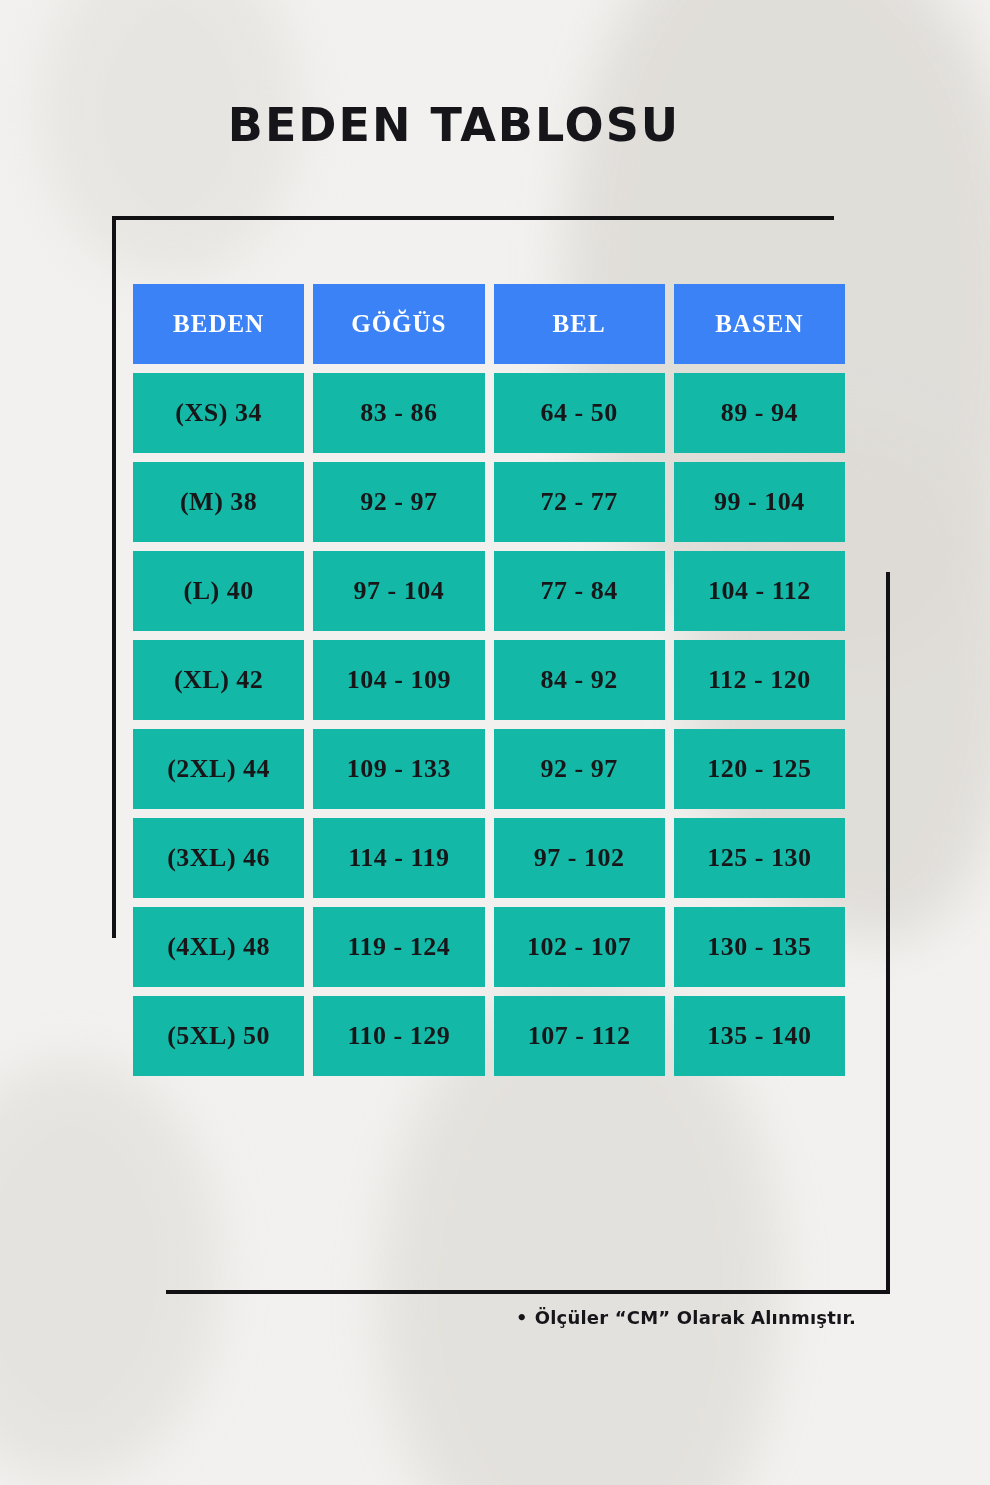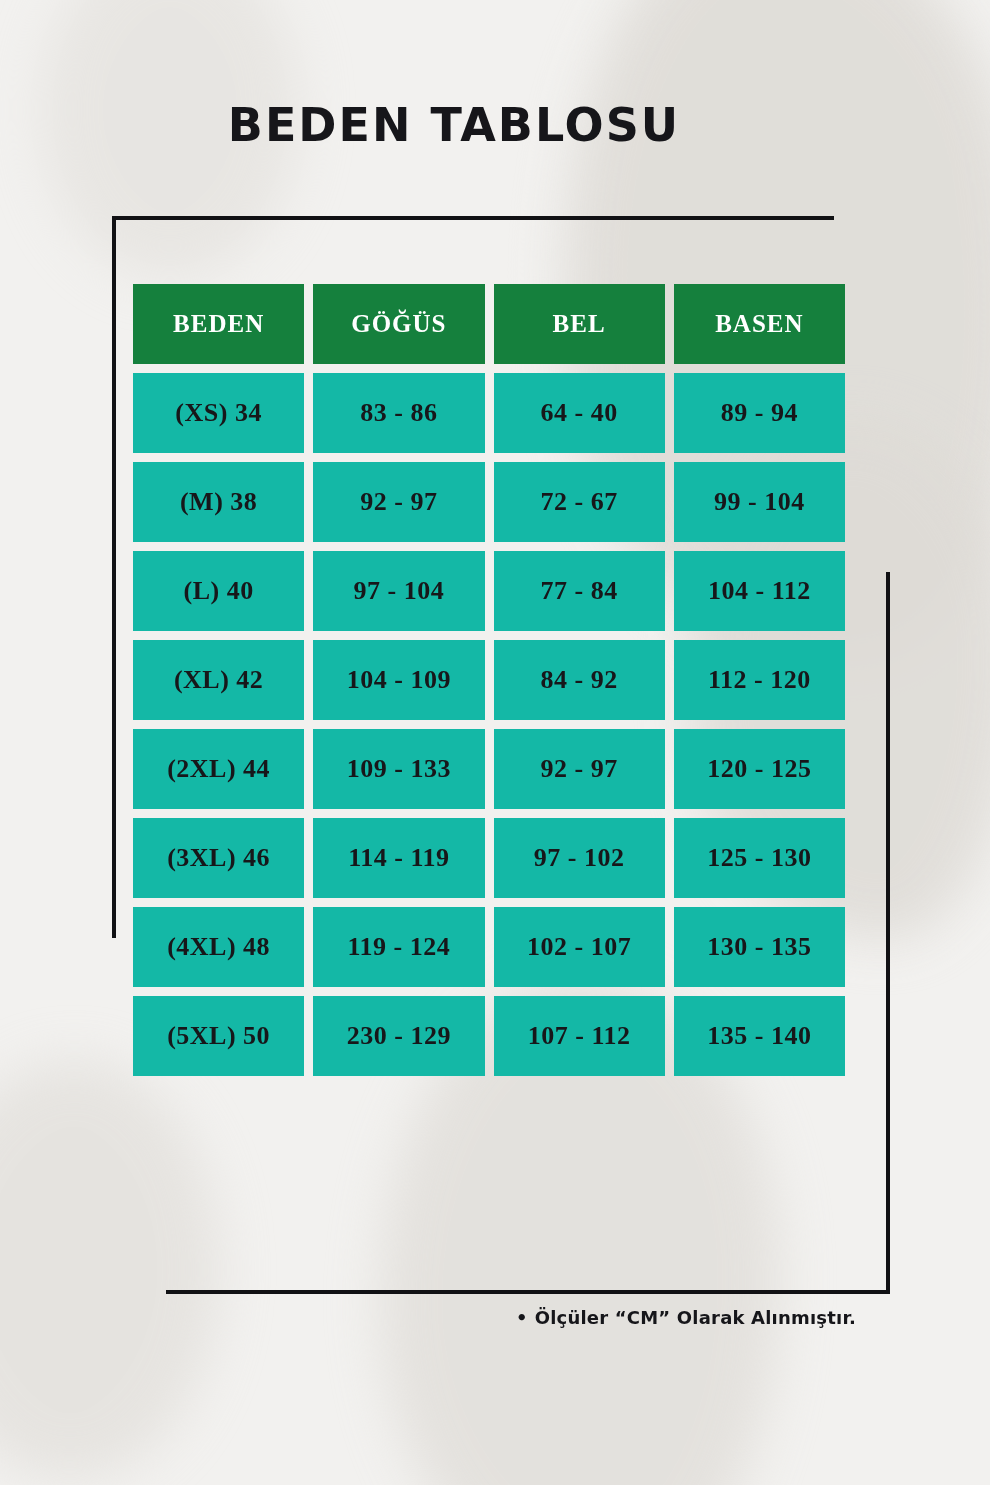--- a/index.html
+++ b/index.html
@@ -112,21 +112,21 @@
   table.size-table th,
   table.size-table td {
     width: 25%;
     height: 78px;
     text-align: center;
     vertical-align: middle;
     font-family: "Liberation Serif", serif;
     font-weight: bold;
   }
   table.size-table th {
-    background: #15803d;
+    background: #3b82f6;
     color: #ffffff;
     font-size: 25px;
     letter-spacing: 1px;
   }
   table.size-table td {
     background: #14b8a6;
     color: #17171a;
     font-size: 26px;
     letter-spacing: 0.5px;
   }
@@ -171,27 +171,27 @@
         <th>BEDEN</th>
         <th>GÖĞÜS</th>
         <th>BEL</th>
         <th>BASEN</th>
       </tr>
     </thead>
     <tbody>
       <tr>
         <td>(XS) 34</td>
         <td>83 - 86</td>
-        <td>64 - 40</td>
+        <td>64 - 50</td>
         <td>89 - 94</td>
       </tr>
       <tr>
         <td>(M) 38</td>
         <td>92 - 97</td>
-        <td>72 - 67</td>
+        <td>72 - 77</td>
         <td>99 - 104</td>
       </tr>
       <tr>
         <td>(L) 40</td>
         <td>97 - 104</td>
         <td>77 - 84</td>
         <td>104 - 112</td>
       </tr>
       <tr>
         <td>(XL) 42</td>
@@ -212,21 +212,21 @@
         <td>125 - 130</td>
       </tr>
       <tr>
         <td>(4XL) 48</td>
         <td>119 - 124</td>
         <td>102 - 107</td>
         <td>130 - 135</td>
       </tr>
       <tr>
         <td>(5XL) 50</td>
-        <td>230 - 129</td>
+        <td>110 - 129</td>
         <td>107 - 112</td>
         <td>135 - 140</td>
       </tr>
     </tbody>
   </table>
 
   <div class="footnote">
     <span class="bullet">•</span><span>Ölçüler “CM” Olarak Alınmıştır.</span>
   </div>
 

